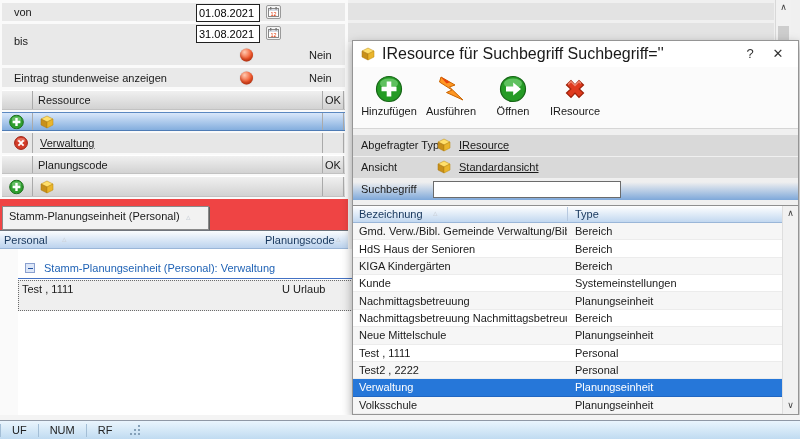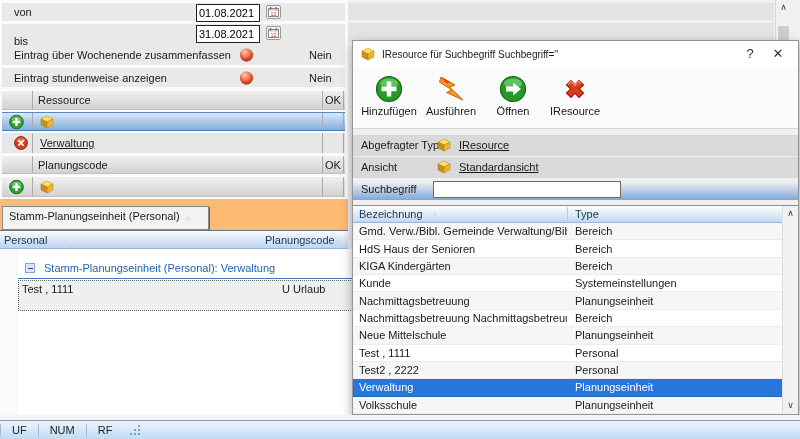--- a/index.html
+++ b/index.html
@@ -23,21 +23,21 @@
     box-shadow:inset 0 -2px 3px rgba(120,20,0,.45), 0 0 1px rgba(0,0,0,.3); }
   .val-nein { position:absolute; left:307px; top:50%; transform:translateY(-50%); }
   .gheader { background:linear-gradient(#f0f0f0,#d2d2d2); border-top:1px solid #ffffff; border-bottom:1px solid #c2c2c2; }
   .vdiv { position:absolute; top:0; bottom:0; width:1px; background:#aaaaaa; }
   .vdiv.d1 { left:30px; } .vdiv.d2 { left:320px; } .vdiv.d3 { left:341px; }
   .okcell { position:absolute; left:323px; top:50%; transform:translateY(-50%); }
   .hlabel { position:absolute; left:36px; top:50%; transform:translateY(-50%); }
   .blue-row { background:linear-gradient(#d9e7fa,#84aede); border-top:1px solid #5a87c0; border-bottom:1px solid #4f7cb5; }
   .icon-abs { position:absolute; top:50%; transform:translateY(-50%); display:block; }
   .link-text { text-decoration:underline; cursor:pointer; }
-  .tab-zone { position:absolute; left:0; top:199px; width:348px; height:31px; background:#fdba74; }
+  .tab-zone { position:absolute; left:0; top:199px; width:348px; height:31px; background:#ef4444; }
   .tab { position:absolute; left:2px; top:7px; width:207px; height:24px; background:#f2f2f2;
     border:1px solid #8a8a8a; box-shadow:1px 1px 0 #5f5f5f; padding:3px 6px 0 6px; }
   .sort-tri { color:#ccd2da; font-size:9px; }
   .phead { position:absolute; left:0; top:230px; width:348px; height:19px;
     background:linear-gradient(#fafcfe,#bcd3ee); border-top:1px solid #70757d; border-bottom:1px solid #9ab6d8;
     color:#16365c; }
   .phead .c1 { position:absolute; left:4px; top:3px; }
   .phead .c2 { position:absolute; left:265px; top:3px; }
   .phead .t1 { position:absolute; left:62px; top:3px; }
   .phead .t2 { position:absolute; left:336px; top:3px; }
@@ -54,21 +54,21 @@
   .data-row .dc2 { position:absolute; left:264px; top:3px; }
   .bg-row { position:absolute; background:#e3e3e3; }
   .bg-scrollbar { position:absolute; left:775px; top:0; width:16px; height:42px; background:#f1f1f1;
     border-left:1px solid #d8d8d8; }
   .bg-scrollbar .arrow { text-align:center; font-size:9px; color:#404040; height:16px; line-height:14px; }
   .bg-thumb { position:absolute; left:2px; right:2px; top:26px; height:16px; background:#cdcdcd; }
   
   .dialog { position:absolute; left:352px; top:40px; width:447px; height:375px; background:#f0f0f0;
     border:1px solid #959595; box-shadow:0 4px 10px rgba(0,0,0,.35); display:flex; flex-direction:column; }
   .dlg-title { height:26px; background:#ffffff; display:flex; align-items:center; padding:0 6px 0 8px; flex:none; }
-  .dlg-title .ttl { flex:1; font-size:10px; margin-left:7px; white-space:nowrap; overflow:hidden; }
+  .dlg-title .ttl { flex:1; font-size:16px; margin-left:7px; white-space:nowrap; overflow:hidden; }
   .cap-btn { width:28px; height:22px; text-align:center; line-height:22px; font-size:13px; color:#333;
     background:transparent; border:none; padding:0; font-family:"Liberation Sans",sans-serif; }
   .dlg-toolbar { height:62px; flex:none; background:#fbfbfb; border-bottom:1px solid #d6d6d6;
     display:flex; align-items:flex-start; padding:7px 0 0 8px; }
   .tb-btn { display:flex; flex-direction:column; align-items:center; min-width:56px; margin-right:6px;
     background:transparent; border:none; padding:0; font-family:"Liberation Sans",sans-serif; font-size:11px; color:#1a1a1a; }
   .tb-btn svg { width:30px; height:30px; display:block; }
   .tb-btn .lbl { margin-top:1px; white-space:nowrap; }
   .dlg-fields { margin-top:6px; flex:none; }
   .f-row { height:21px; background:#d9d9d9; margin-bottom:1px; position:relative; }
@@ -130,21 +130,20 @@
         <rect x="0.5" y="1.5" width="10" height="8" fill="#fff" stroke="#888"></rect>
         <rect x="1" y="2" width="9" height="2" fill="#d8dce4"></rect>
         <rect x="2" y="0" width="1.4" height="2.6" fill="#777"></rect>
           <rect x="7.4" y="0" width="1.4" height="2.6" fill="#777"></rect>
         <text x="5.5" y="8.6" font-size="5.4" font-family="Liberation Sans, sans-serif" fill="#e03000" text-anchor="middle">12</text>
       </svg>
     </button>
   </div>
 
   <div class="prow" style="top:45px;height:20px;">
-    <span class="plabel">Eintrag über Wochenende zusammenfassen</span>
     <span class="sphere"></span>
     <span class="val-nein">Nein</span>
   </div>
 
   <div class="prow" style="top:68px;height:19px;">
     <span class="plabel">Eintrag stundenweise anzeigen</span>
     <span class="sphere"></span>
     <span class="val-nein">Nein</span>
   </div>
 

